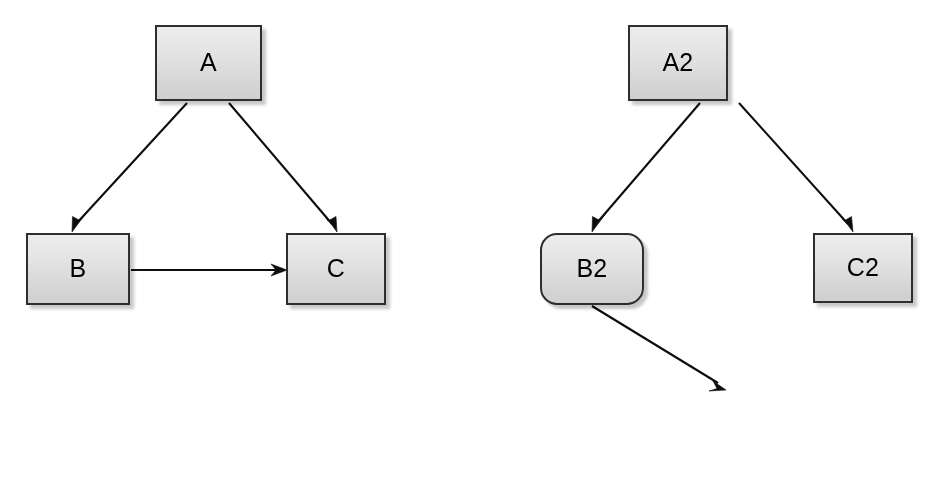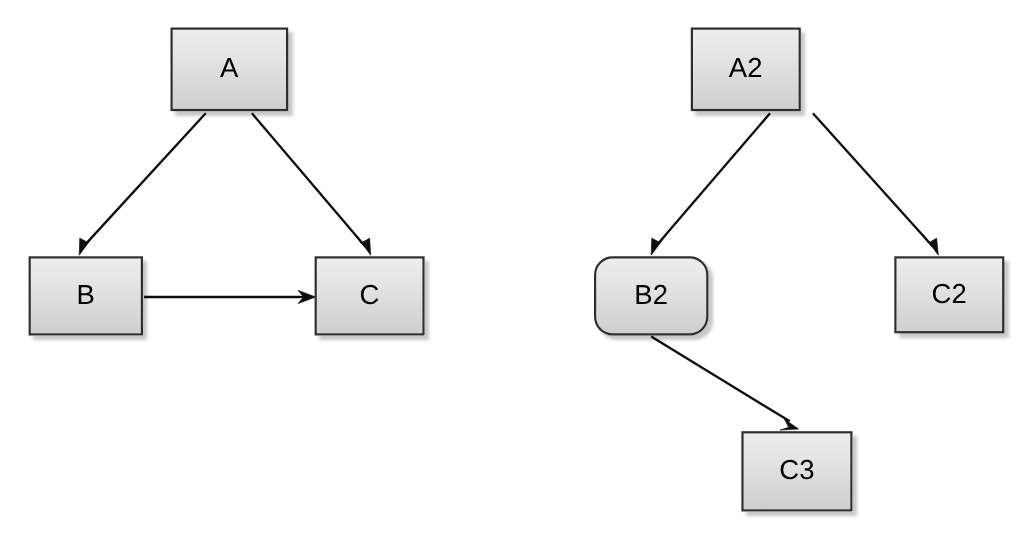--- a/index.html
+++ b/index.html
@@ -113,17 +113,14 @@
   </div>
 
   <div class="graph-node" style="left:540px; top:233px; width:104px; height:72px;border-radius:17px;">
     <span class="node-label">B2</span>
   </div>
 
   <div class="graph-node" style="left:799px; top:233px; width:100px; height:70px;margin-left:14px;">
     <span class="node-label">C2</span>
   </div>
 
-  <div class="graph-node" style="left:674px; top:392px; width:101px; height:73px;">
-    <span class="node-label">C3</span>
-  </div>
 
 </div>
 
 </body></html>

